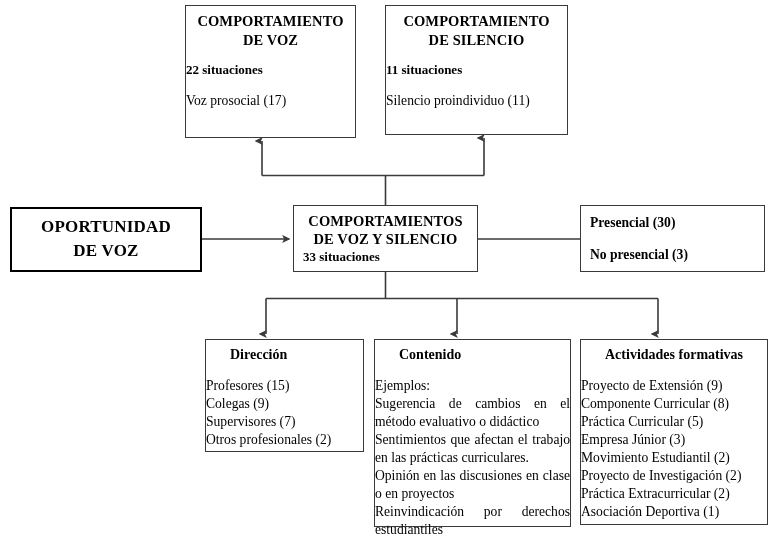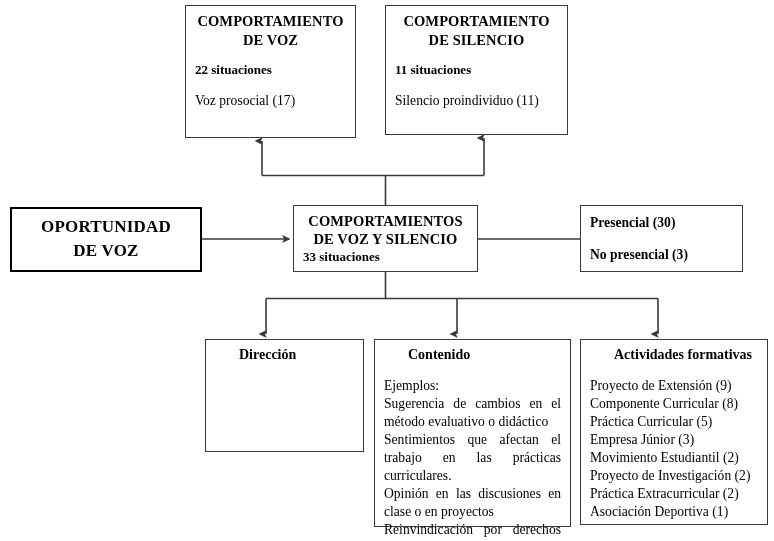--- a/index.html
+++ b/index.html
@@ -17,21 +17,21 @@
     width: 774px;
     height: 541px;
     background: #ffffff;
     overflow: hidden;
   }
   .box {
     position: absolute;
     box-sizing: border-box;
     border: 1.5px solid #3a3a3a;
     background: #ffffff;
-    padding: 6px 9px;
+    padding: 6px 0;
   }
   .box.heavy {
     border: 2.5px solid #000000;
   }
   .box-title {
     font-weight: bold;
     text-align: center;
     font-size: 14.5px;
     line-height: 1.28;
     letter-spacing: 0.1px;
@@ -160,31 +160,37 @@
   </div>
 
   <div class="box" style="left:293px; top:205px; width:185px; height:67px;">
     <div class="vcenter">
       <div class="box-title">COMPORTAMIENTOS</div>
       <div class="box-title">DE VOZ Y SILENCIO</div>
       <div class="box-sub">33 situaciones</div>
     </div>
   </div>
 
-  <div class="box" style="left:580px; top:205px; width:163px; height:67px;">
+  <div class="box" style="left:580px; top:205px; width:185px; height:67px;">
     <div class="vcenter">
       <div class="box-line bold">Presencial (30)</div>
       <div class="spacer-lg"></div>
       <div class="box-line bold">No presencial (3)</div>
     </div>
   </div>
 
   <div class="box" style="left:205px; top:339px; width:159px; height:113px;">
     <div class="box-heading">Dirección</div>
     <div class="spacer-md"></div>
+    <ul class="list">
+      <li>Profesores (15)</li>
+      <li>Colegas (9)</li>
+      <li>Supervisores (7)</li>
+      <li>Otros profesionales (2)</li>
+    </ul>
   </div>
 
   <div class="box" style="left:374px; top:339px; width:197px; height:188px;">
     <div class="box-heading">Contenido</div>
     <div class="spacer-md"></div>
     <div class="box-line">Ejemplos:</div>
     <div class="just">Sugerencia de cambios en el método evaluativo o didáctico</div>
     <div class="just">Sentimientos que afectan el trabajo en las prácticas curriculares.</div>
     <div class="just">Opinión en las discusiones en clase o en proyectos</div>
     <div class="just">Reinvindicación por derechos estudiantiles</div>

